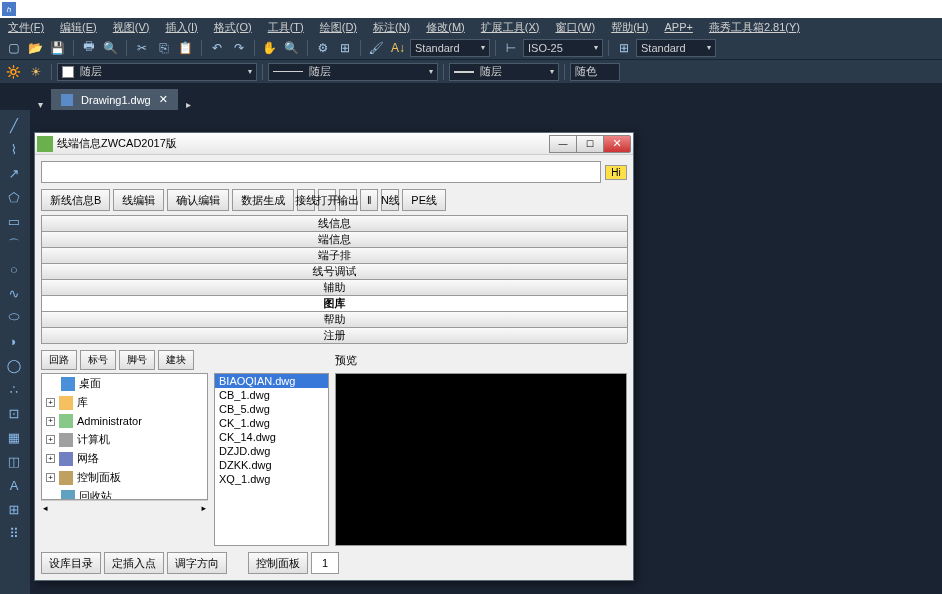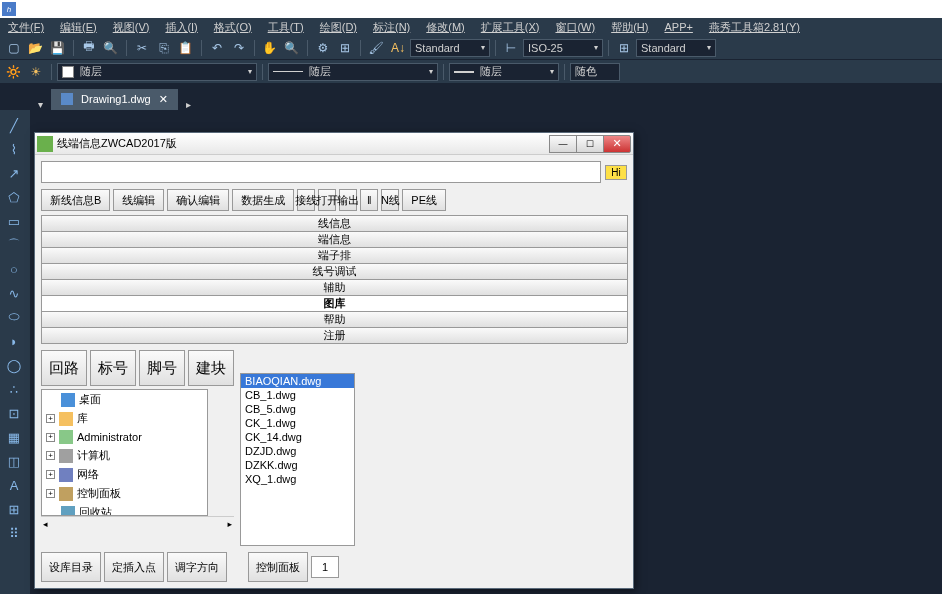--- a/index.html
+++ b/index.html
@@ -26,21 +26,21 @@
 
 
 .leftbar { width: 30px; background: #2a3a4a; display: flex; flex-direction: column; gap: 2px; padding: 4px 2px; }
 .leftbar .lbtn { width: 24px; height: 22px; display: flex; align-items: center; justify-content: center; color: #88b8e8; cursor: pointer; font-size: 13px; }
 
 
 .canvas-area { flex: 1; position: relative; background: #1a2332; }
 
 
 .doctab-row { height: 26px; display: flex; align-items: flex-end; padding-left: 30px; }
-.doctab { background: #4a5a6a; color: #fff; font-size: 11px; padding: 4px 10px; display: flex; align-items: flex-start; gap: 8px; font-family: monospace; }
+.doctab { background: #4a5a6a; color: #fff; font-size: 11px; padding: 4px 10px; display: flex; align-items: center; gap: 8px; font-family: monospace; }
 .doctab .close { cursor: pointer; font-size: 11px; }
 .doctab-arrow { color: #d0d0d0; padding: 0 8px; font-size: 10px; }
 
 
 .crosshair { position: absolute; left: 275px; top: 385px; pointer-events: none; }
 .crosshair .h { position: absolute; width: 80px; height: 1px; background: #aaa; left: -40px; top: 0; }
 .crosshair .v { position: absolute; width: 1px; height: 80px; background: #aaa; left: 0; top: -40px; }
 .crosshair .box { position: absolute; width: 8px; height: 8px; border: 1px solid #aaa; left: -4px; top: -4px; }
 
 
@@ -66,21 +66,21 @@
 
 .tab-row { display: flex; border-bottom: 1px solid #999; margin-bottom: 6px; flex-direction: column; }
 .tab-row .tab { flex: 1; height: 22px; border: 1px solid #999; border-bottom: none; background: linear-gradient(#fafafa,#e0e0e0); font-size: 11px; display: flex; align-items: center; justify-content: center; cursor: pointer; margin-right: -1px; }
 .tab-row .tab.active { background: #fff; font-weight: bold; }
 
 
 .content-row { display: flex; gap: 6px; }
 .col { display: flex; flex-direction: column; }
 
 .col-header { display: flex; gap: 3px; margin-bottom: 3px; }
-.col-header .chbtn { height: 36px; border: 1px solid #999; background: linear-gradient(#fafafa,#e0e0e0); font-size: 15px; padding: 0 7px; display: flex; align-items: center; justify-content: center; cursor: pointer; }
+.col-header .chbtn { height: 20px; border: 1px solid #999; background: linear-gradient(#fafafa,#e0e0e0); font-size: 10px; padding: 0 7px; display: flex; align-items: center; justify-content: center; cursor: pointer; }
 
 
 .tree-panel { width: 167px; height: 127px; border: 1px solid #999; background: #fff; overflow: auto; font-size: 11px; }
 .tree-item { display: flex; align-items: center; padding: 2px 4px; gap: 4px; cursor: pointer; white-space:nowrap; }
 .tree-item .exp { width: 9px; height: 9px; border: 1px solid #888; display: flex; align-items: center; justify-content: center; font-size: 8px; line-height: 1; }
 .tree-item .ticon { width: 14px; height: 14px; display: inline-block; }
 .ticon.desktop { background: #4a90d9; }
 .ticon.folder { background: #f5c060; }
 .ticon.user { background: #88c888; }
 .ticon.computer { background: #a0a0a0; }
@@ -94,21 +94,21 @@
 .file-item { padding: 1px 4px; cursor: pointer; }
 .file-item.selected { background: #3878d8; color: #fff; }
 
 
 .preview-area { flex: 1; }
 .preview-label { font-size: 11px; margin-bottom: 3px; height:20px; display:flex; align-items:center; }
 .preview-box { width: 100%; height: 173px; background: #000; border: 1px solid #999; }
 
 
 .bottom-row { display: flex; gap: 3px; margin-top: 6px; align-items: center; }
-.bottom-row .btn { height: 30px; padding: 0 7px; border: 1px solid #999; background: linear-gradient(#fafafa,#e0e0e0); font-size: 11px; cursor: pointer; display:flex; align-items:center; }
+.bottom-row .btn { height: 22px; padding: 0 7px; border: 1px solid #999; background: linear-gradient(#fafafa,#e0e0e0); font-size: 11px; cursor: pointer; display:flex; align-items:center; }
 .bottom-row .gap { width: 15px; }
 .bottom-row input { height: 22px; width: 28px; border: 1px solid #999; font-size: 11px; text-align:center; }
 </style>
 </head>
 <body>
 
 <div class="titlebar">
   <span class="icon">h</span>
 </div>
 
@@ -334,20 +334,24 @@
             <div class="file-item selected">BIAOQIAN.dwg</div>
             <div class="file-item">CB_1.dwg</div>
             <div class="file-item">CB_5.dwg</div>
             <div class="file-item">CK_1.dwg</div>
             <div class="file-item">CK_14.dwg</div>
             <div class="file-item">DZJD.dwg</div>
             <div class="file-item">DZKK.dwg</div>
             <div class="file-item">XQ_1.dwg</div>
           </div>
       </div>
+      <div class="col preview-area">
+        <div class="preview-label">预览</div>
+        <div class="preview-box"></div>
+      </div>
     </div>
 
     <div class="bottom-row">
       <span class="btn">设库目录</span>
       <span class="btn">定插入点</span>
       <span class="btn">调字方向</span>
       <span class="gap"></span>
       <span class="btn">控制面板</span>
       <input type="text" value="1" style="">
     </div>

